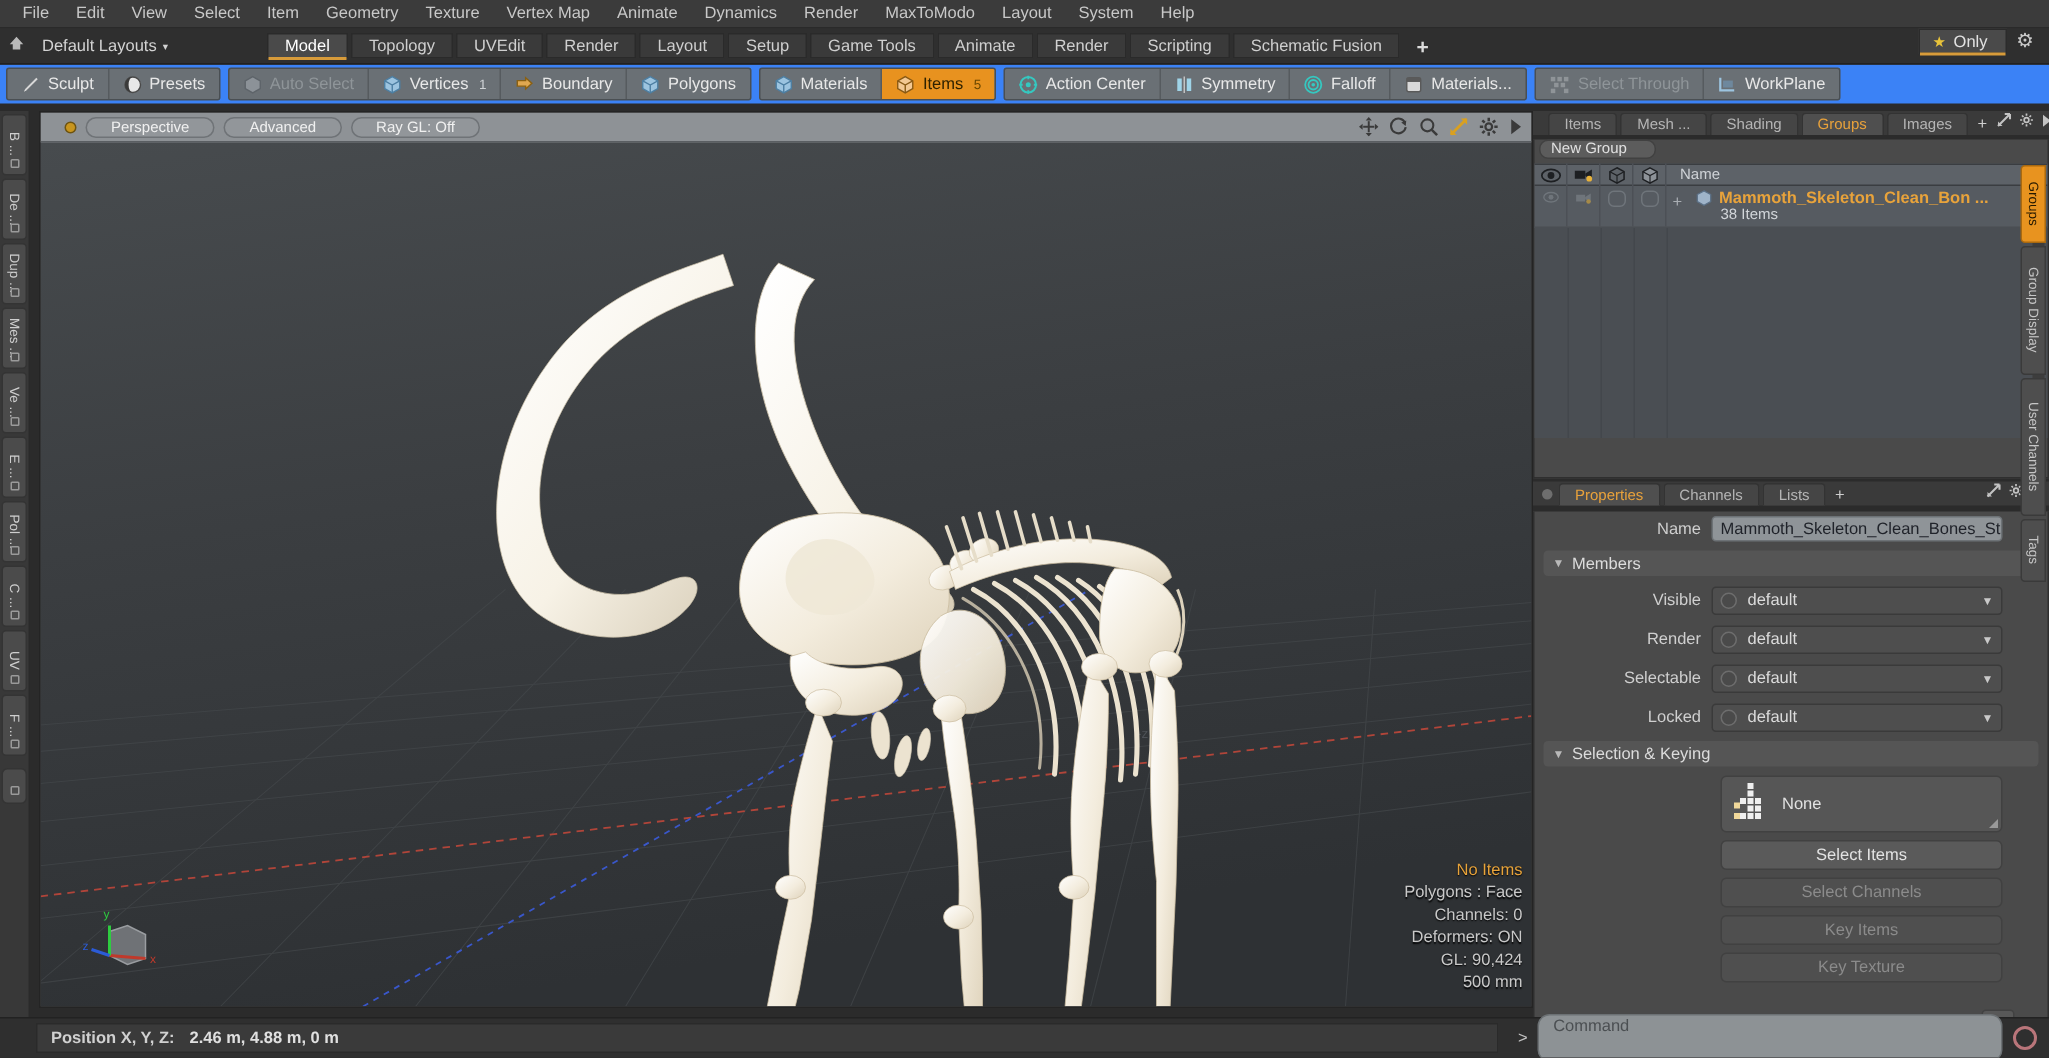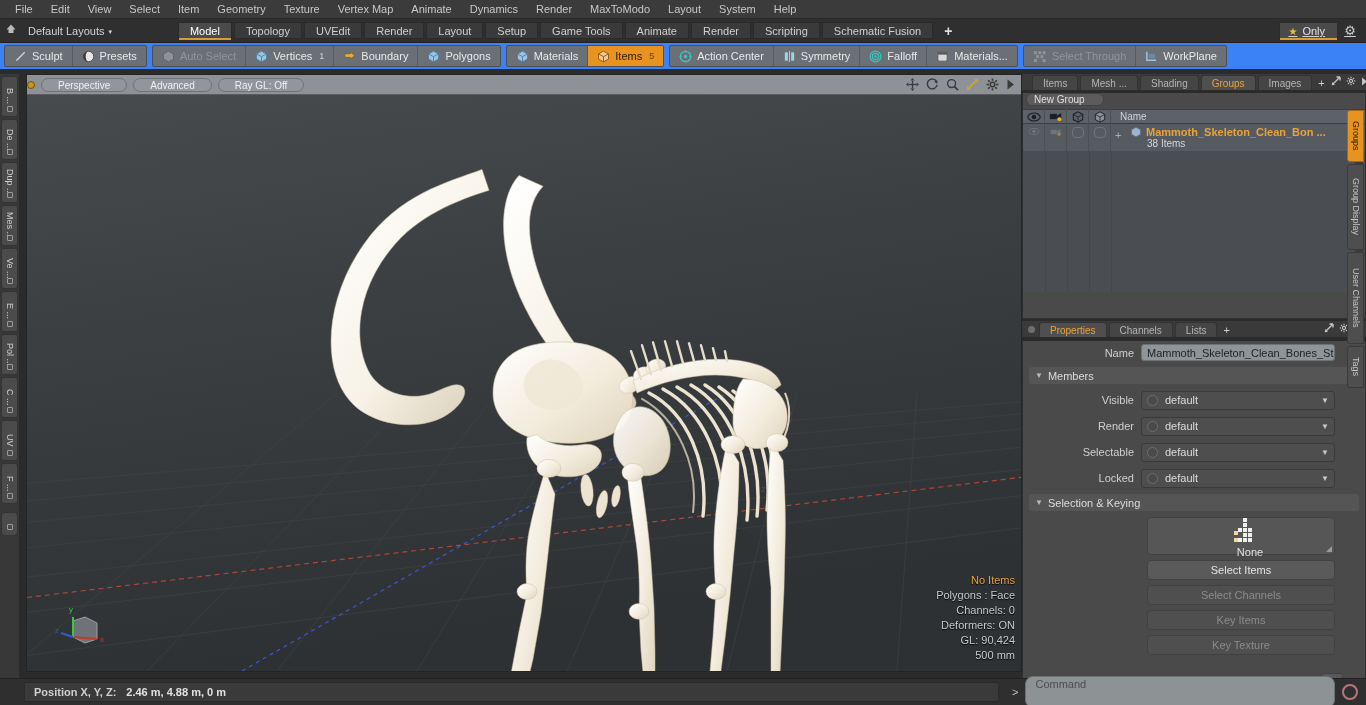--- a/index.html
+++ b/index.html
@@ -37,21 +37,21 @@
   .lb-tab{
     height:17px; line-height:17px; padding:0 11px; font-size:11px; color:#cfcfcf;
     background:#3a3a3a; border:1px solid #2a2a2a; margin-right:2px; white-space:nowrap;
     position:relative;
   }
   .lb-tab.active{ background:#4a4a4a; color:#ffffff; }
   .lb-tab.active:after{
     content:""; position:absolute; left:0; right:0; bottom:-2px; height:2px; background:#d79b3a;
   }
   .lb-plus{ color:#dcdcdc; font-size:14px; padding:0 9px; font-weight:bold; }
-  .lb-right{ margin-left:auto; display:flex; align-items:center; height:24px; padding-right:4px;text-decoration:underline;}
+  .lb-right{ margin-left:auto; display:flex; height:24px; padding-right:4px;}
   .only-btn{
     height:17px; line-height:17px; background:#4a4a4a; border:1px solid #2b2b2b;
     padding:0 12px 0 8px; font-size:11px; color:#e2e2e2; position:relative; white-space:nowrap;
   }
   .only-btn .star{ color:#e8c33a; margin-right:5px; font-size:10px; }
   .only-btn:after{
     content:""; position:absolute; left:0; right:0; bottom:-2px; height:2px; background:#d79b3a;
   }
   .gear-top{ width:24px; text-align:center; color:#c8c8c8; font-size:13px; }
 
@@ -101,21 +101,21 @@
     border:1px solid #9a9a9a; border-radius:1px;
   }
 
   
   .viewport{
     position:absolute; left:26px; top:0; right:344px; bottom:6px;
     background:#3a3a3a; border:1px solid #242424; overflow:hidden;
   }
   .vp-header{
     position:absolute; left:0; top:0; right:0; height:20px; background:#8e9296;
-    display:flex; align-items:center; padding-left:0; z-index:5;
+    display:flex; align-items:center; padding-left:16px; z-index:5;
     border-bottom:1px solid #5a5e62;
   }
   .vp-dot{ width:8px;height:8px;border-radius:50%;background:#c8951e;border:1px solid #6d5310; margin-right:6px;}
   .vp-pill{
     height:14px; line-height:13px; border:1px solid #6f7377; border-radius:7px;
     padding:0 16px; font-size:10px; color:#f0f0f0; margin-right:6px; background:rgba(255,255,255,0.04);
     white-space:nowrap;
   }
   .vp-icons{ margin-left:auto; display:flex; align-items:center; padding-right:6px; gap:7px; }
   .vp-icons span{ color:#3a3a3a; font-size:12px; line-height:1; display:inline-flex; }
@@ -198,21 +198,21 @@
   .pp-combo .dn{ margin-left:auto; font-size:8px; color:#c9c9c9; }
 
   .pp-btn{
     margin:0 30px 5px 124px; height:20px; background:#5a5a5a; border:1px solid #414141;
     border-radius:4px; display:flex; align-items:center; justify-content:center;
     font-size:11px; color:#e3e3e3;
   }
   .pp-btn.dis{ color:#8b8b8b; background:#4f4f4f; }
   .pp-none{
     margin:6px 30px 5px 124px; height:38px; background:#565656; border:1px solid #414141;
-    border-radius:4px; display:flex; align-items:center; padding-left:8px; position:relative;flex-direction:column;
+    border-radius:4px; display:flex; align-items:center; padding-left:8px; position:relative;
   }
   .pp-none .lbl{ font-size:11px; color:#e2e2e2; margin-left:10px; }
   .pp-none:after{
     content:""; position:absolute; right:2px; bottom:2px;
     border-left:6px solid transparent; border-bottom:6px solid #9a9a9a;
   }
   .pp-fwd{
     position:absolute; right:22px; bottom:6px; width:22px; height:17px; background:#585858;
     border:1px solid #414141; border-radius:3px; font-size:10px; color:#b5b5b5;
     display:flex; align-items:center; justify-content:center;

